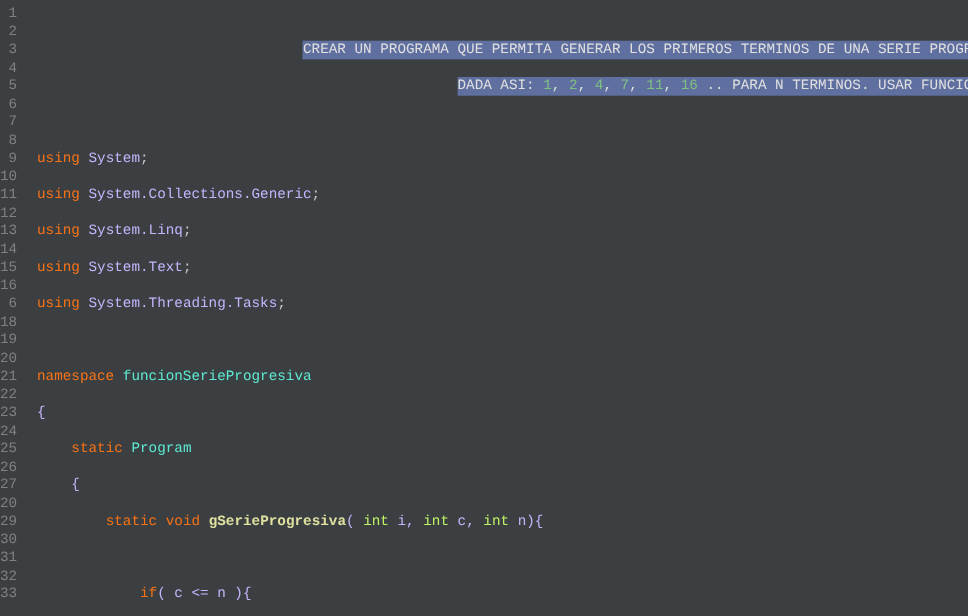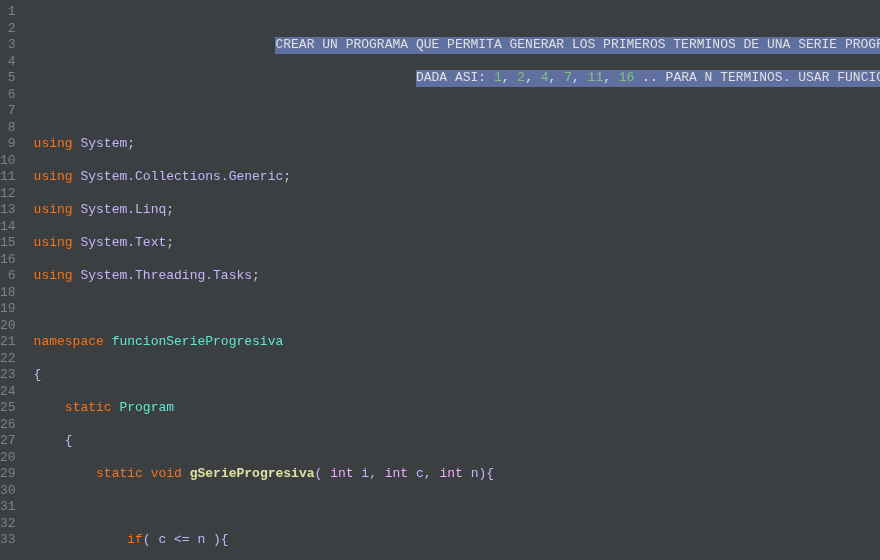--- a/index.html
+++ b/index.html
@@ -38,21 +38,21 @@
     position: relative;
   }
   .line { height: 16.5px; display: block; }
   .hl-sel {
     background: #5f6f9f;
     color: #e0e0e0;
     display: inline-block;
   }
   .hl-green { color: #80c080; }
   .hl-keyword { color: #f97316; }
-  .hl-type { color: #f0abfc; }
+  .hl-type { color: #bef264; }
   .hl-white { color: #c4b5fd; }
   .hl-funcbold { color: #e0e0a0; font-weight: bold; }
   .hl-class { color: #5eead4; }
   .watermark {
     position: absolute;
     bottom: 20px;
     left: 170px;
     font-family: Arial, sans-serif;
     font-size: 70px;
     font-weight: bold;

